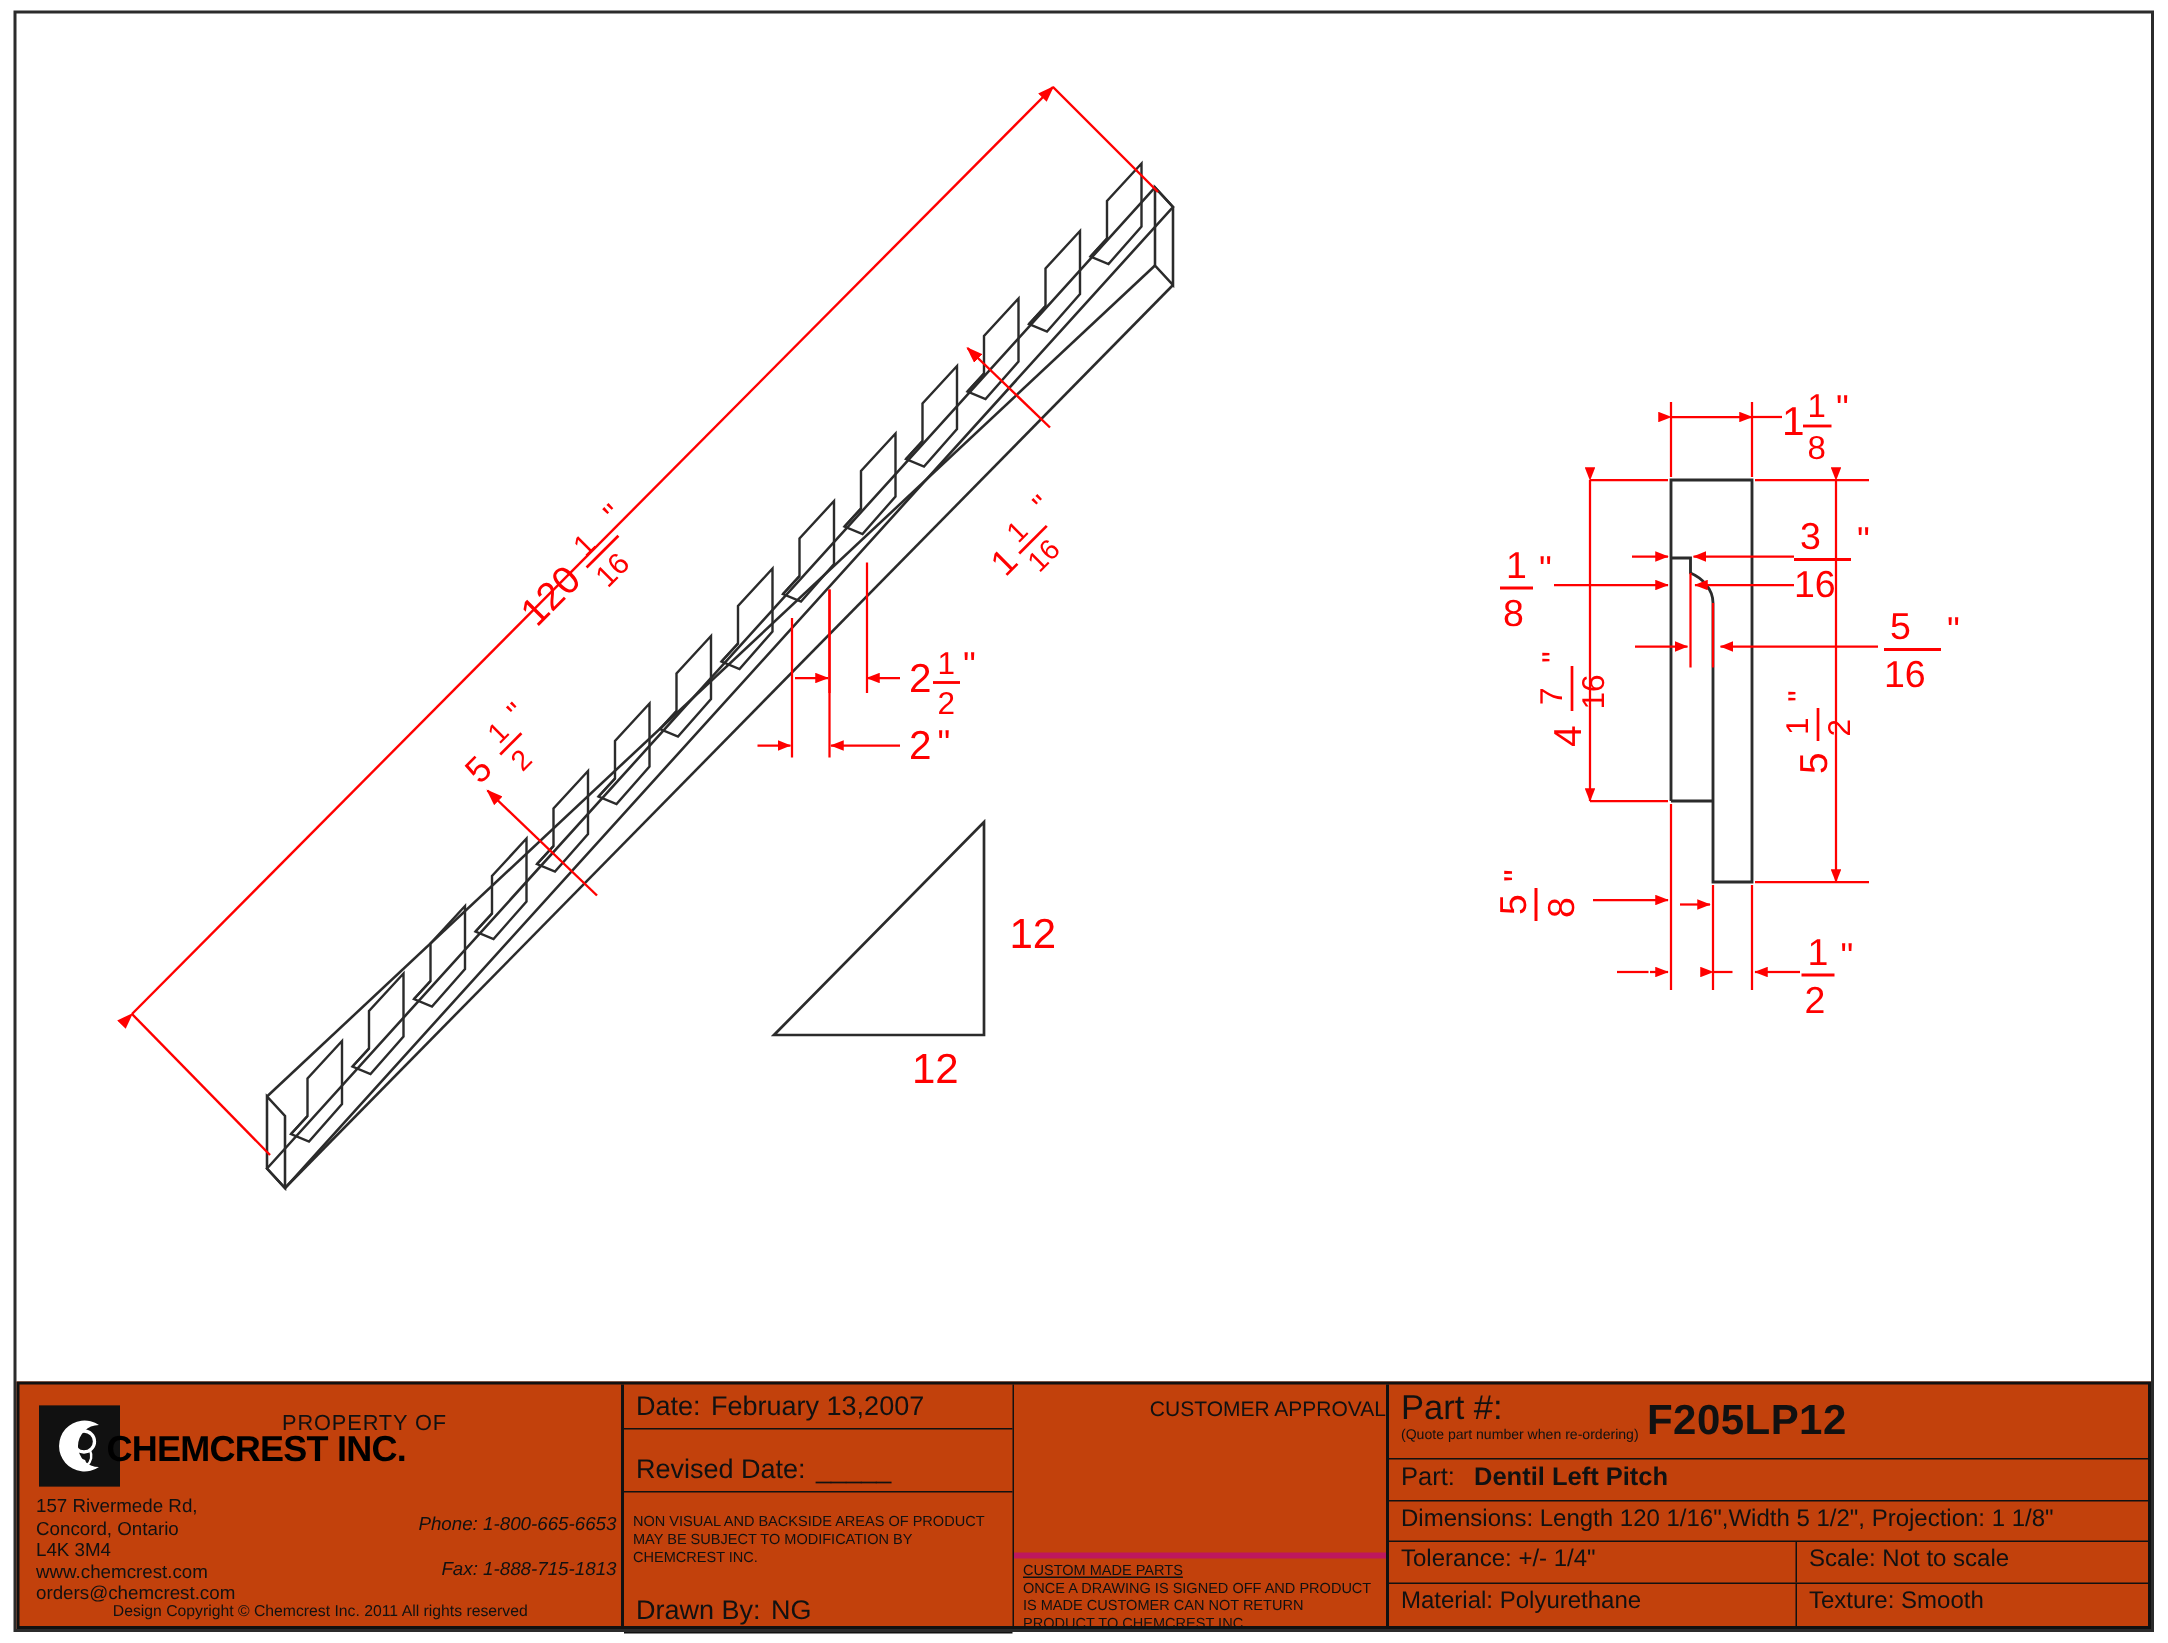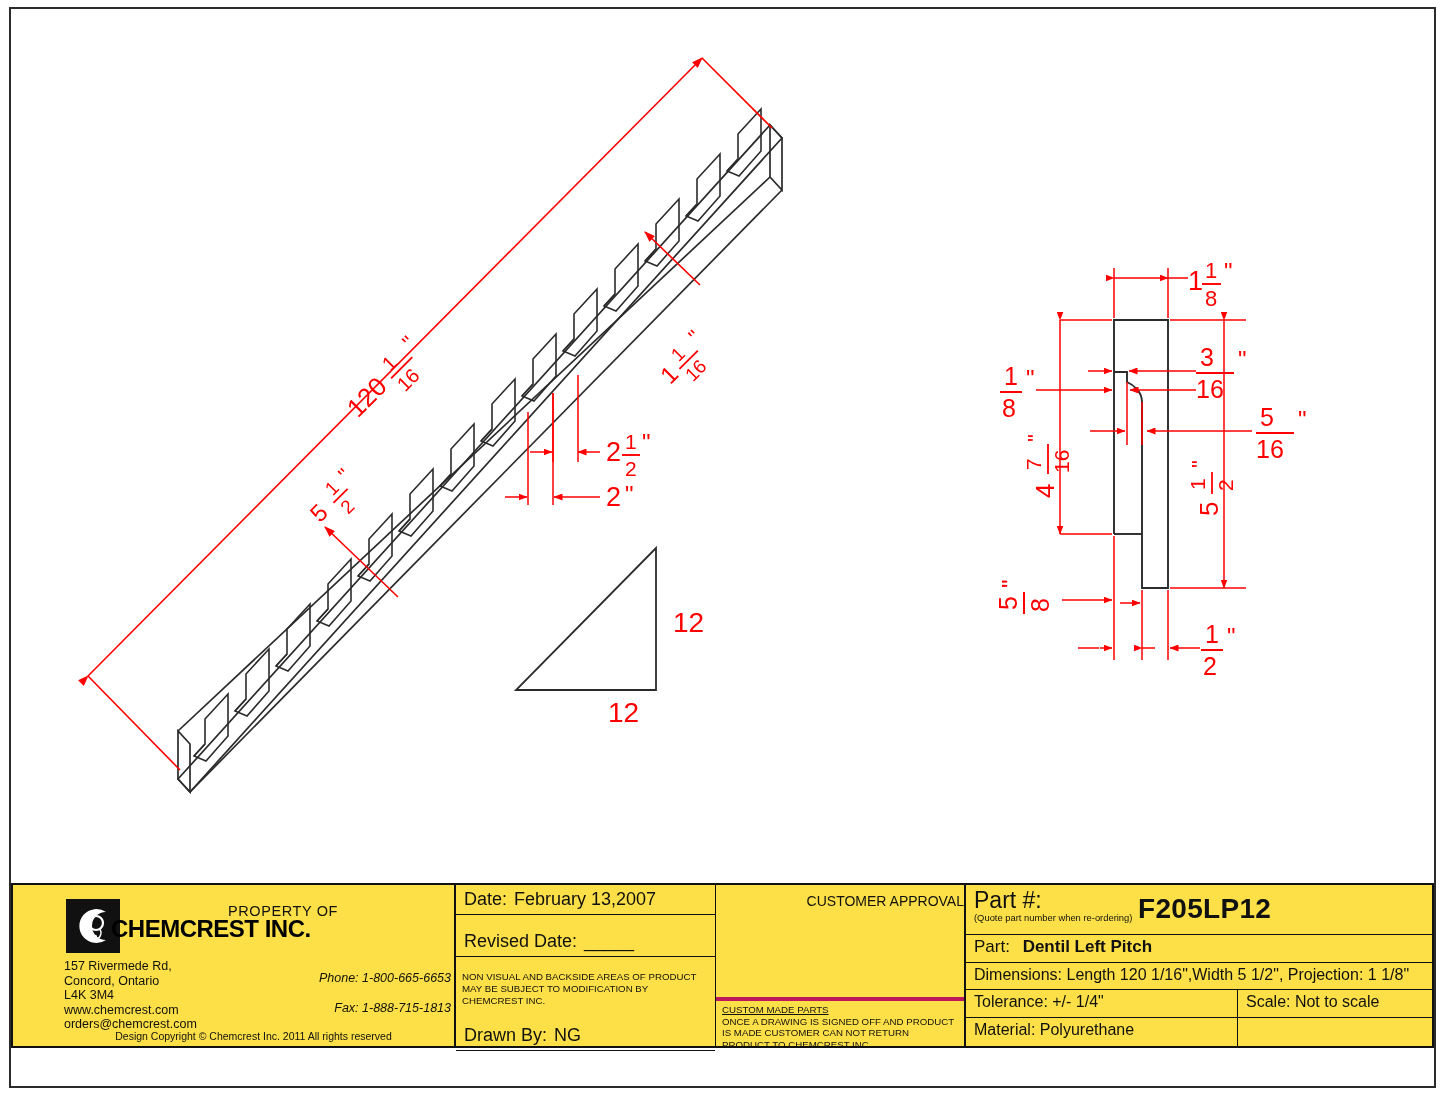--- a/index.html
+++ b/index.html
@@ -22,26 +22,25 @@
     border: 2px solid #2b2b2b;
   }
   #drawing-svg {
     position: absolute;
     left: 0; top: 0;
     width: 1445px; height: 1095px;
   }
   
   #title-block {
     position: absolute;
-    left: 11px; top: 883px;
+    left: 11px; top: 921px;
     width: 1423px; height: 165px;
     display: flex;
     border: 2px solid #111;
-    background: #fde047;
-    padding-left: 40px;
+    background: #c2410c;
   }
   .tb-col { display: flex; flex-direction: column; }
 
   
   #company-block {
     width: 403px;
     position: relative;
     border-right: 2px solid #111;
     padding: 0;
   }
@@ -500,16 +499,17 @@
         <span>Part:</span>
         <b>Dentil Left Pitch</b>
       </div>
       <div class="prow" id="prow-dims">Dimensions:  Length 120 1/16",Width 5 1/2", Projection: 1 1/8"</div>
       <div class="prow-split">
         <div class="ps-left">Tolerance: +/- 1/4"</div>
         <div class="ps-right">Scale:    Not to scale</div>
       </div>
       <div class="prow-split nb" id="prow-last">
         <div class="ps-left">Material: Polyurethane</div>
+        <div class="ps-right">Texture: Smooth</div>
       </div>
     </div>
   </div>
 </div>
 
 </body></html>

